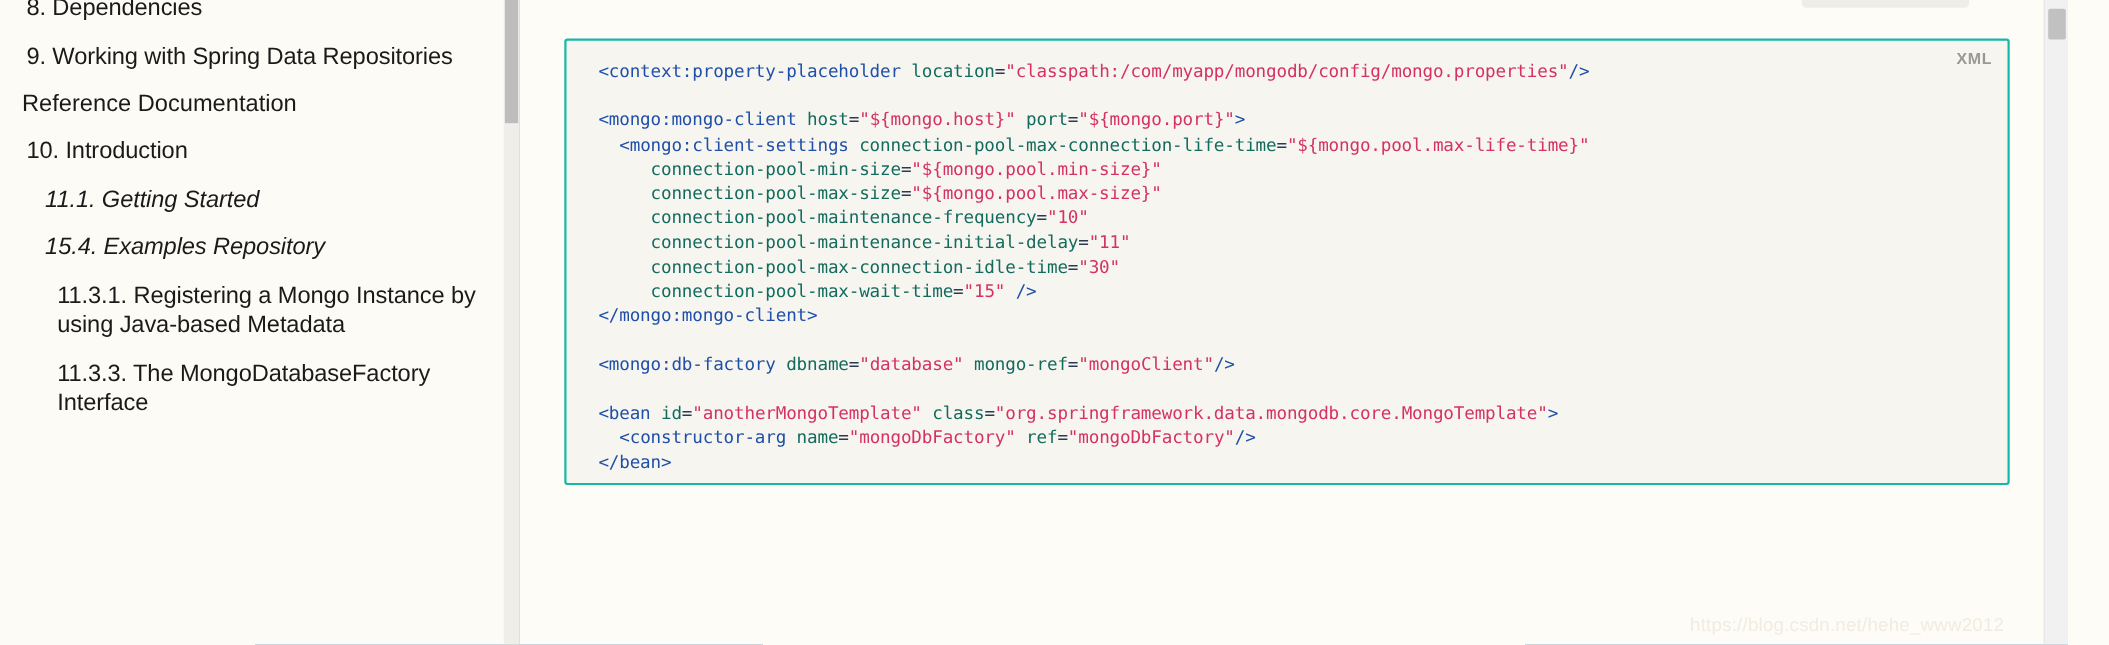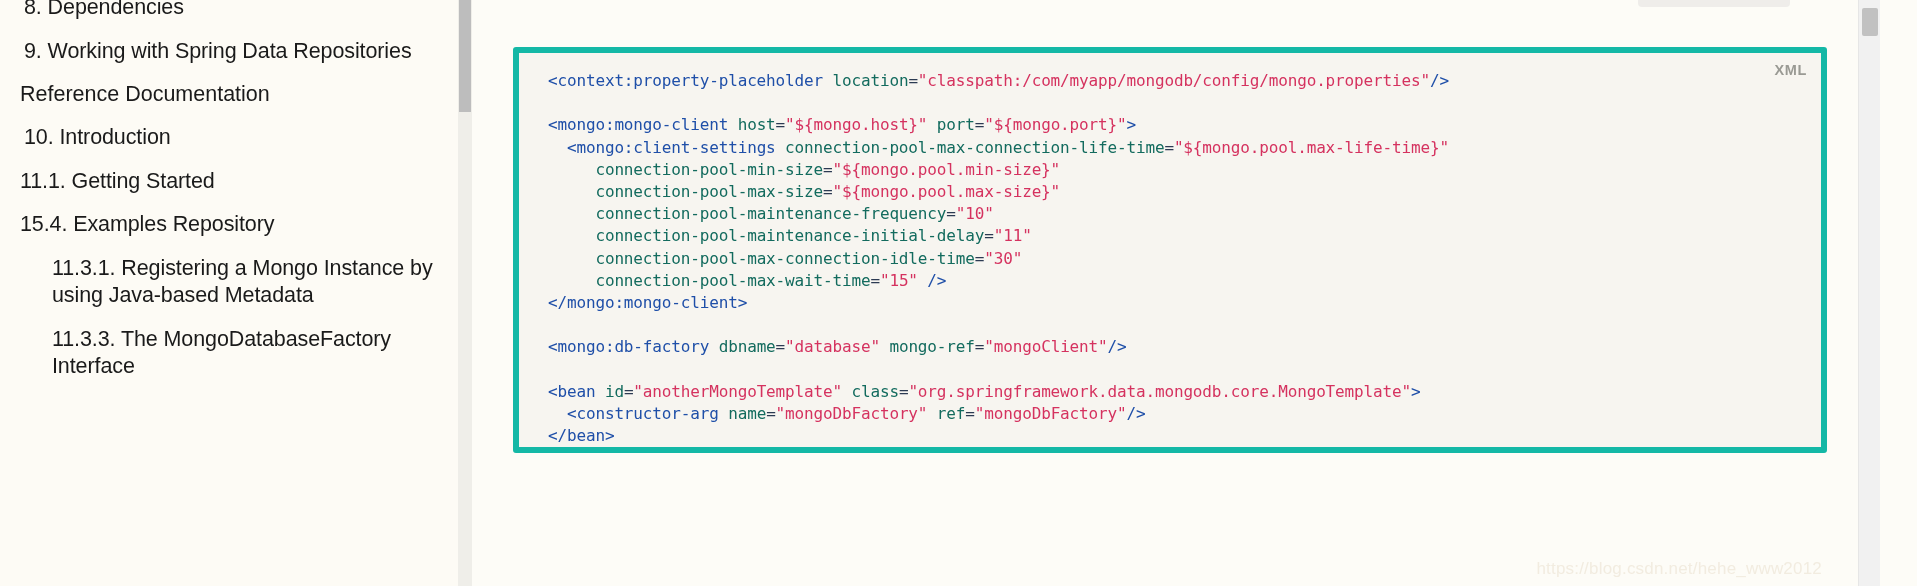--- a/index.html
+++ b/index.html
@@ -34,21 +34,21 @@
     padding-top: 0px;
   }
   .toc-item {
     color: #1a1a1a;
     font-size: 21.5px;
     line-height: 1.28;
     letter-spacing: -0.1px;
     padding: 8px 22px 8px 0;
   }
   .toc-level-1 { padding-left: 24px; }
-  .toc-level-2 { padding-left: 20px; }
+  .toc-level-2 { padding-left: 41px; font-style: italic; }
   .toc-level-3 { padding-left: 52px; }
   .toc-section-title {
     font-size: 21.5px;
     color: #1a1a1a;
     padding: 9px 0 9px 20px;
   }
   .toc-item-first { padding-top: 0; margin-top: -6px; }
 
   
   .sidebar-scrollbar {
@@ -95,26 +95,26 @@
     width: 152px;
     height: 20px;
     background: #efedea;
     border-radius: 4px;
     overflow: hidden;
   }
 
   
   .listing-block {
     position: absolute;
-    top: 47px;
+    top: 35px;
     left: 41px;
     right: 53px;
     height: 406px;
     background: #f7f5f0;
-    border: 6px solid #14b8a6;
+    border: 2px solid #14b8a6;
     border-radius: 3px;
   }
   .listing-lang {
     position: absolute;
     top: 9px;
     right: 14px;
     font-size: 14.5px;
     font-weight: bold;
     color: #9a9a94;
     letter-spacing: 0.6px;

